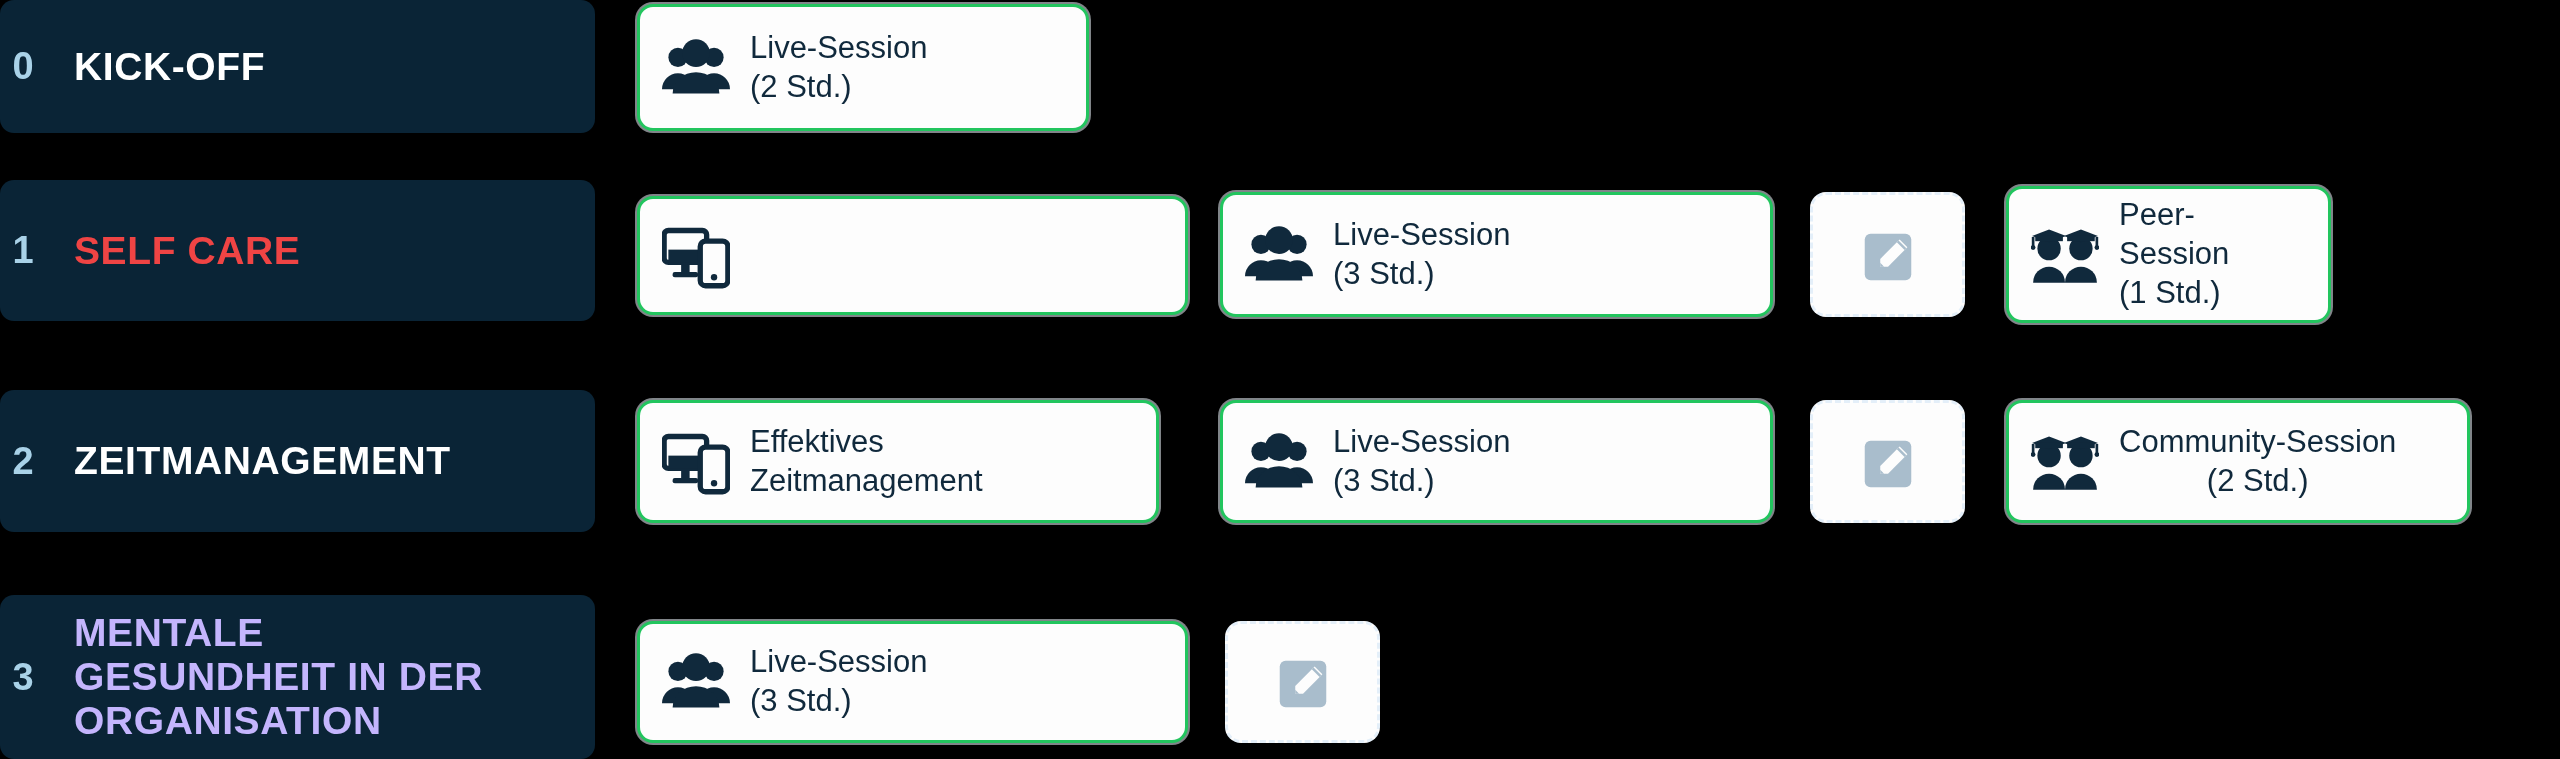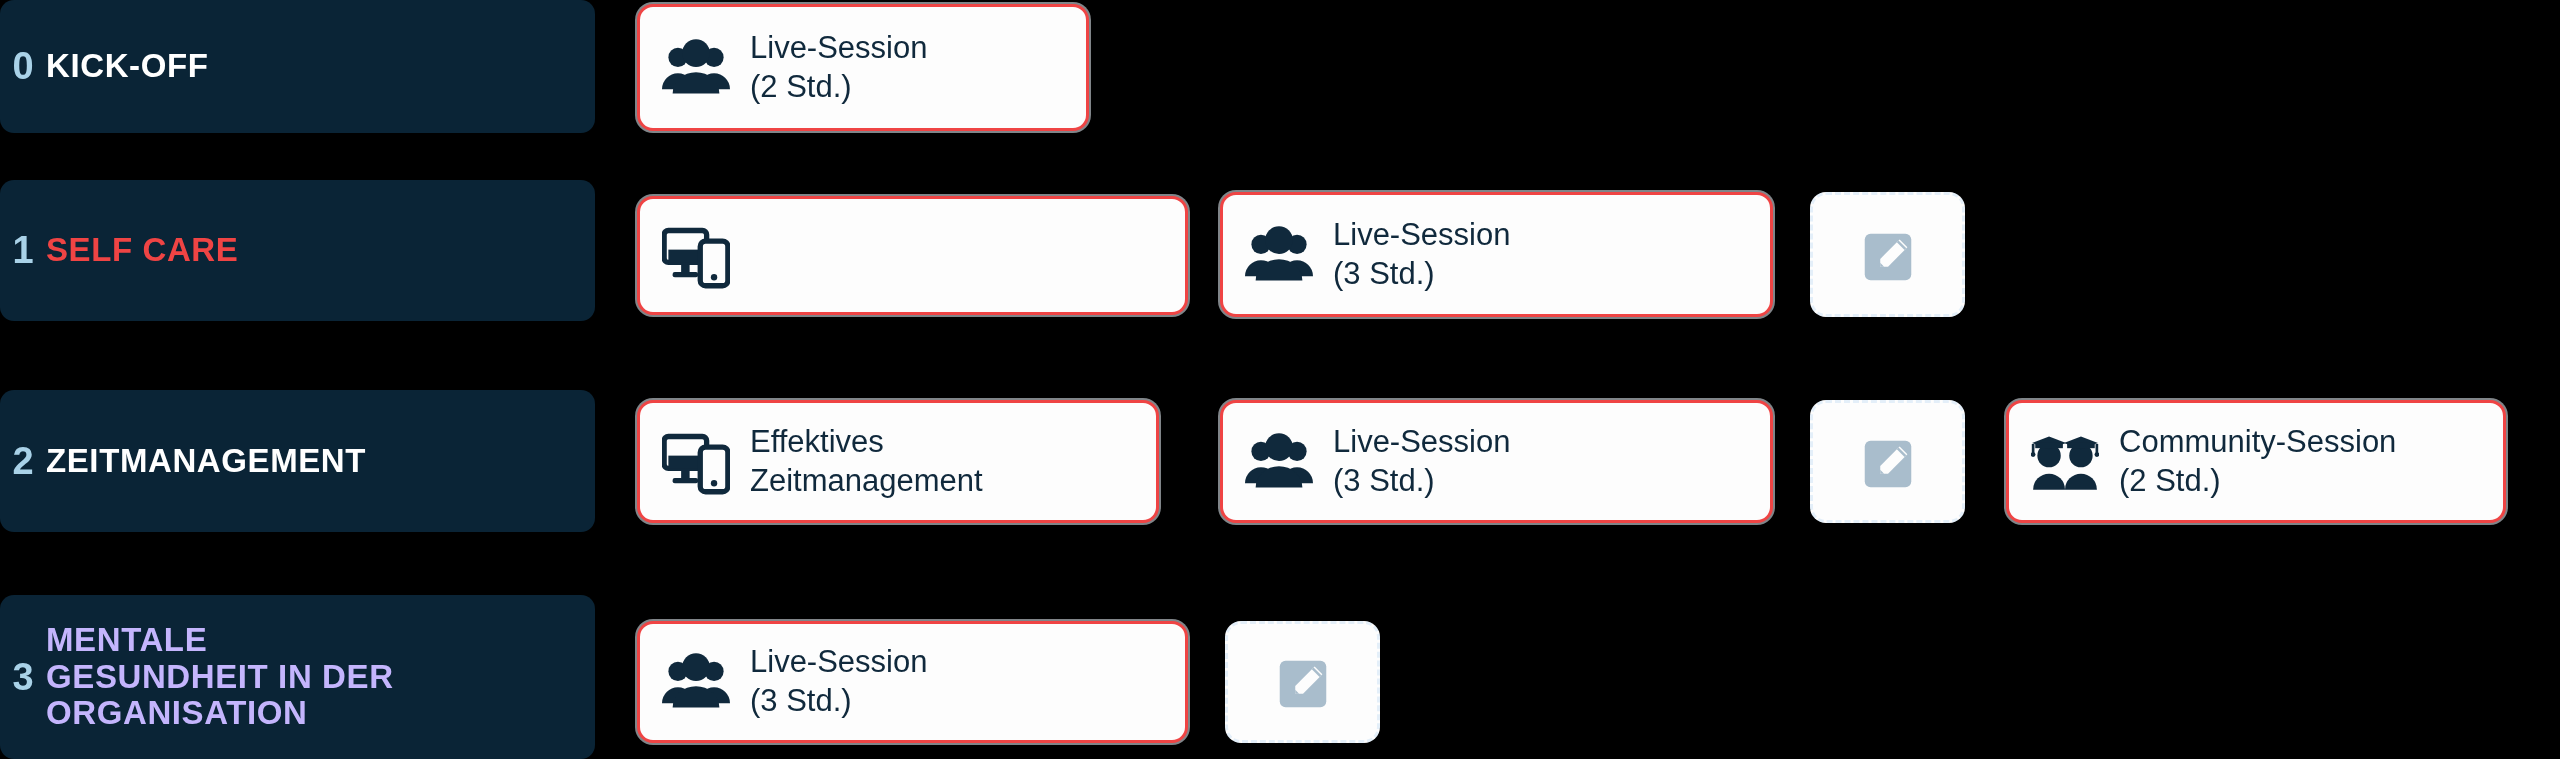--- a/index.html
+++ b/index.html
@@ -26,32 +26,33 @@
     color:#a9d2e8;
     font-size:38px;
     font-weight:700;
     width:46px;
     text-align:center;
     flex:0 0 auto;
     letter-spacing:0px;
   }
   .module-title{
     color:#ffffff;
-    font-size:33px;
+    font-size:39px;
     font-weight:700;
     letter-spacing:0.6px;
     line-height:1.12;
+    margin-left:28px;
     text-transform:uppercase;
   }
 
   
   .card{
     position:absolute;
     background:#fdfdfd;
-    border:3px solid #ef4444;
+    border:3px solid #22c55e;
     border-radius:16px;
     box-sizing:border-box;
     display:flex;
     align-items:center;
     box-shadow:0 0 0 2px rgba(233,242,250,0.55);
   }
   .card.dashed{
     border:3px dashed #e4eff9;
     background:#fdfdfd;
     justify-content:center;
@@ -131,79 +132,100 @@
     <div class="card dashed" style="left: 1810px; top: 192px; width: 155px; height: 125px;">
       <span class="card-icon" style="margin-left: 0px; margin-right: 0px;">
         <svg width="62" height="62" viewBox="0 0 64 64" xmlns="http://www.w3.org/2000/svg">
           <rect x="8" y="10" width="48" height="48" rx="6" fill="#a9bdcc"></rect>
           <path d="M24 44 L24 36 L44 16 L52 24 L32 44 Z" fill="#fdfdfd"></path>
           <path d="M24 44 L28 44 L24 40 Z" fill="#a9bdcc"></path>
           <path d="M42 18 L50 26" stroke="#a9bdcc" stroke-width="2.5"></path>
         </svg>
       </span>
     </div>
-    <div class="module-panel" style="top: 390px; height: 142px; left: 0px; width: 595px; background: rgb(10, 36, 54);">
-      <div class="module-num" style="color: rgb(169, 210, 232);">2</div>
-      <div class="module-title" style="white-space: pre-line; color: rgb(255, 255, 255);">ZEITMANAGEMENT</div>
-    </div>
-    <div class="card" style="left: 637px; top: 400px; width: 522px; height: 123px;">
-      <span class="card-icon" style="margin-left: 22px; margin-right: 20px;">
-        <svg width="68" height="68" viewBox="0 0 64 64" xmlns="http://www.w3.org/2000/svg">
-          <rect x="2" y="8" width="40" height="30" rx="4" fill="none" stroke="#10293c" stroke-width="5"></rect>
-          <rect x="6" y="26" width="32" height="12" fill="#10293c"></rect>
-          <rect x="18" y="40" width="8" height="8" fill="#10293c"></rect>
-          <rect x="10" y="47" width="24" height="5" rx="2" fill="#10293c"></rect>
-          <rect x="36" y="18" width="26" height="42" rx="5" fill="#fdfdfd" stroke="#10293c" stroke-width="5"></rect>
-          <circle cx="49" cy="52" r="3" fill="#10293c"></circle>
-        </svg>
-      </span>
-      <div class="card-text" style="color: rgb(16, 41, 60);">Effektives
-Zeitmanagement</div>
-    </div>
-    <div class="card" style="left: 1220px; top: 400px; width: 553px; height: 123px;">
-      <span class="card-icon" style="margin-left: 22px; margin-right: 20px;">
-        <svg width="68" height="68" viewBox="0 0 64 64" xmlns="http://www.w3.org/2000/svg">
-          <circle cx="15" cy="22" r="9" fill="#10293c"></circle>
-          <circle cx="49" cy="22" r="9" fill="#10293c"></circle>
-          <path d="M0 52 a15 15 0 0 1 30 0 z" fill="#10293c"></path>
-          <path d="M34 52 a15 15 0 0 1 30 0 z" fill="#10293c"></path>
-          <circle cx="32" cy="18" r="13" fill="#10293c"></circle>
-          <path d="M10 56 a22 20 0 0 1 44 0 z" fill="#10293c"></path>
-        </svg>
-      </span>
-      <div class="card-text" style="color: rgb(16, 41, 60);">Live-Session
-(3 Std.)</div>
-    </div>
-    <div class="card dashed" style="left: 1810px; top: 400px; width: 155px; height: 123px;">
-      <span class="card-icon" style="margin-left: 0px; margin-right: 0px;">
-        <svg width="62" height="62" viewBox="0 0 64 64" xmlns="http://www.w3.org/2000/svg">
-          <rect x="8" y="10" width="48" height="48" rx="6" fill="#a9bdcc"></rect>
-          <path d="M24 44 L24 36 L44 16 L52 24 L32 44 Z" fill="#fdfdfd"></path>
-          <path d="M24 44 L28 44 L24 40 Z" fill="#a9bdcc"></path>
-          <path d="M42 18 L50 26" stroke="#a9bdcc" stroke-width="2.5"></path>
-        </svg>
-      </span>
-    </div>
-    <div class="card" style="left: 2006px; top: 400px; width: 500px; height: 123px;">
+    <div class="card" style="left: 2006px; top: 186px; width: 325px; height: 137px;">
       <span class="card-icon" style="margin-left: 22px; margin-right: 20px;">
         <svg width="68" height="68" viewBox="0 0 64 64" xmlns="http://www.w3.org/2000/svg">
           <circle cx="17" cy="26" r="11" fill="#10293c"></circle>
           <path d="M2 58 a15 15 0 0 1 30 0 z" fill="#10293c"></path>
           <path d="M1 14 L17 8 L33 14 L17 20 Z" fill="#10293c"></path>
           <rect x="4" y="14" width="26" height="5" fill="#10293c"></rect>
           <path d="M2 15 L2 24" stroke="#10293c" stroke-width="2.5"></path>
           <circle cx="2" cy="25" r="2.2" fill="#10293c"></circle>
           <circle cx="47" cy="26" r="11" fill="#10293c"></circle>
           <path d="M32 58 a15 15 0 0 1 30 0 z" fill="#10293c"></path>
           <path d="M31 14 L47 8 L63 14 L47 20 Z" fill="#10293c"></path>
           <rect x="34" y="14" width="26" height="5" fill="#10293c"></rect>
           <path d="M62 15 L62 24" stroke="#10293c" stroke-width="2.5"></path>
           <circle cx="62" cy="25" r="2.2" fill="#10293c"></circle>
         </svg>
       </span>
+      <div class="card-text" style="color: rgb(16, 41, 60);">Peer-
+Session
+(1 Std.)</div>
+    </div>
+    <div class="module-panel" style="top: 390px; height: 142px; left: 0px; width: 595px; background: rgb(10, 36, 54);">
+      <div class="module-num" style="color: rgb(169, 210, 232);">2</div>
+      <div class="module-title" style="white-space: pre-line; color: rgb(255, 255, 255);">ZEITMANAGEMENT</div>
+    </div>
+    <div class="card" style="left: 637px; top: 400px; width: 522px; height: 123px;">
+      <span class="card-icon" style="margin-left: 22px; margin-right: 20px;">
+        <svg width="68" height="68" viewBox="0 0 64 64" xmlns="http://www.w3.org/2000/svg">
+          <rect x="2" y="8" width="40" height="30" rx="4" fill="none" stroke="#10293c" stroke-width="5"></rect>
+          <rect x="6" y="26" width="32" height="12" fill="#10293c"></rect>
+          <rect x="18" y="40" width="8" height="8" fill="#10293c"></rect>
+          <rect x="10" y="47" width="24" height="5" rx="2" fill="#10293c"></rect>
+          <rect x="36" y="18" width="26" height="42" rx="5" fill="#fdfdfd" stroke="#10293c" stroke-width="5"></rect>
+          <circle cx="49" cy="52" r="3" fill="#10293c"></circle>
+        </svg>
+      </span>
+      <div class="card-text" style="color: rgb(16, 41, 60);">Effektives
+Zeitmanagement</div>
+    </div>
+    <div class="card" style="left: 1220px; top: 400px; width: 553px; height: 123px;">
+      <span class="card-icon" style="margin-left: 22px; margin-right: 20px;">
+        <svg width="68" height="68" viewBox="0 0 64 64" xmlns="http://www.w3.org/2000/svg">
+          <circle cx="15" cy="22" r="9" fill="#10293c"></circle>
+          <circle cx="49" cy="22" r="9" fill="#10293c"></circle>
+          <path d="M0 52 a15 15 0 0 1 30 0 z" fill="#10293c"></path>
+          <path d="M34 52 a15 15 0 0 1 30 0 z" fill="#10293c"></path>
+          <circle cx="32" cy="18" r="13" fill="#10293c"></circle>
+          <path d="M10 56 a22 20 0 0 1 44 0 z" fill="#10293c"></path>
+        </svg>
+      </span>
+      <div class="card-text" style="color: rgb(16, 41, 60);">Live-Session
+(3 Std.)</div>
+    </div>
+    <div class="card dashed" style="left: 1810px; top: 400px; width: 155px; height: 123px;">
+      <span class="card-icon" style="margin-left: 0px; margin-right: 0px;">
+        <svg width="62" height="62" viewBox="0 0 64 64" xmlns="http://www.w3.org/2000/svg">
+          <rect x="8" y="10" width="48" height="48" rx="6" fill="#a9bdcc"></rect>
+          <path d="M24 44 L24 36 L44 16 L52 24 L32 44 Z" fill="#fdfdfd"></path>
+          <path d="M24 44 L28 44 L24 40 Z" fill="#a9bdcc"></path>
+          <path d="M42 18 L50 26" stroke="#a9bdcc" stroke-width="2.5"></path>
+        </svg>
+      </span>
+    </div>
+    <div class="card" style="left: 2006px; top: 400px; width: 464px; height: 123px; text-align: center;">
+      <span class="card-icon" style="margin-left: 22px; margin-right: 20px;">
+        <svg width="68" height="68" viewBox="0 0 64 64" xmlns="http://www.w3.org/2000/svg">
+          <circle cx="17" cy="26" r="11" fill="#10293c"></circle>
+          <path d="M2 58 a15 15 0 0 1 30 0 z" fill="#10293c"></path>
+          <path d="M1 14 L17 8 L33 14 L17 20 Z" fill="#10293c"></path>
+          <rect x="4" y="14" width="26" height="5" fill="#10293c"></rect>
+          <path d="M2 15 L2 24" stroke="#10293c" stroke-width="2.5"></path>
+          <circle cx="2" cy="25" r="2.2" fill="#10293c"></circle>
+          <circle cx="47" cy="26" r="11" fill="#10293c"></circle>
+          <path d="M32 58 a15 15 0 0 1 30 0 z" fill="#10293c"></path>
+          <path d="M31 14 L47 8 L63 14 L47 20 Z" fill="#10293c"></path>
+          <rect x="34" y="14" width="26" height="5" fill="#10293c"></rect>
+          <path d="M62 15 L62 24" stroke="#10293c" stroke-width="2.5"></path>
+          <circle cx="62" cy="25" r="2.2" fill="#10293c"></circle>
+        </svg>
+      </span>
       <div class="card-text" style="color: rgb(16, 41, 60);">Community-Session
 (2 Std.)</div>
     </div>
     <div class="module-panel" style="top: 595px; height: 164px; left: 0px; width: 595px; background: rgb(10, 36, 54);">
       <div class="module-num" style="color: rgb(169, 210, 232);">3</div>
       <div class="module-title" style="white-space: pre-line; color: #c4b5fd;">MENTALE
 GESUNDHEIT IN DER
 ORGANISATION</div>
     </div>
     <div class="card" style="left: 637px; top: 621px; width: 551px; height: 122px;">

